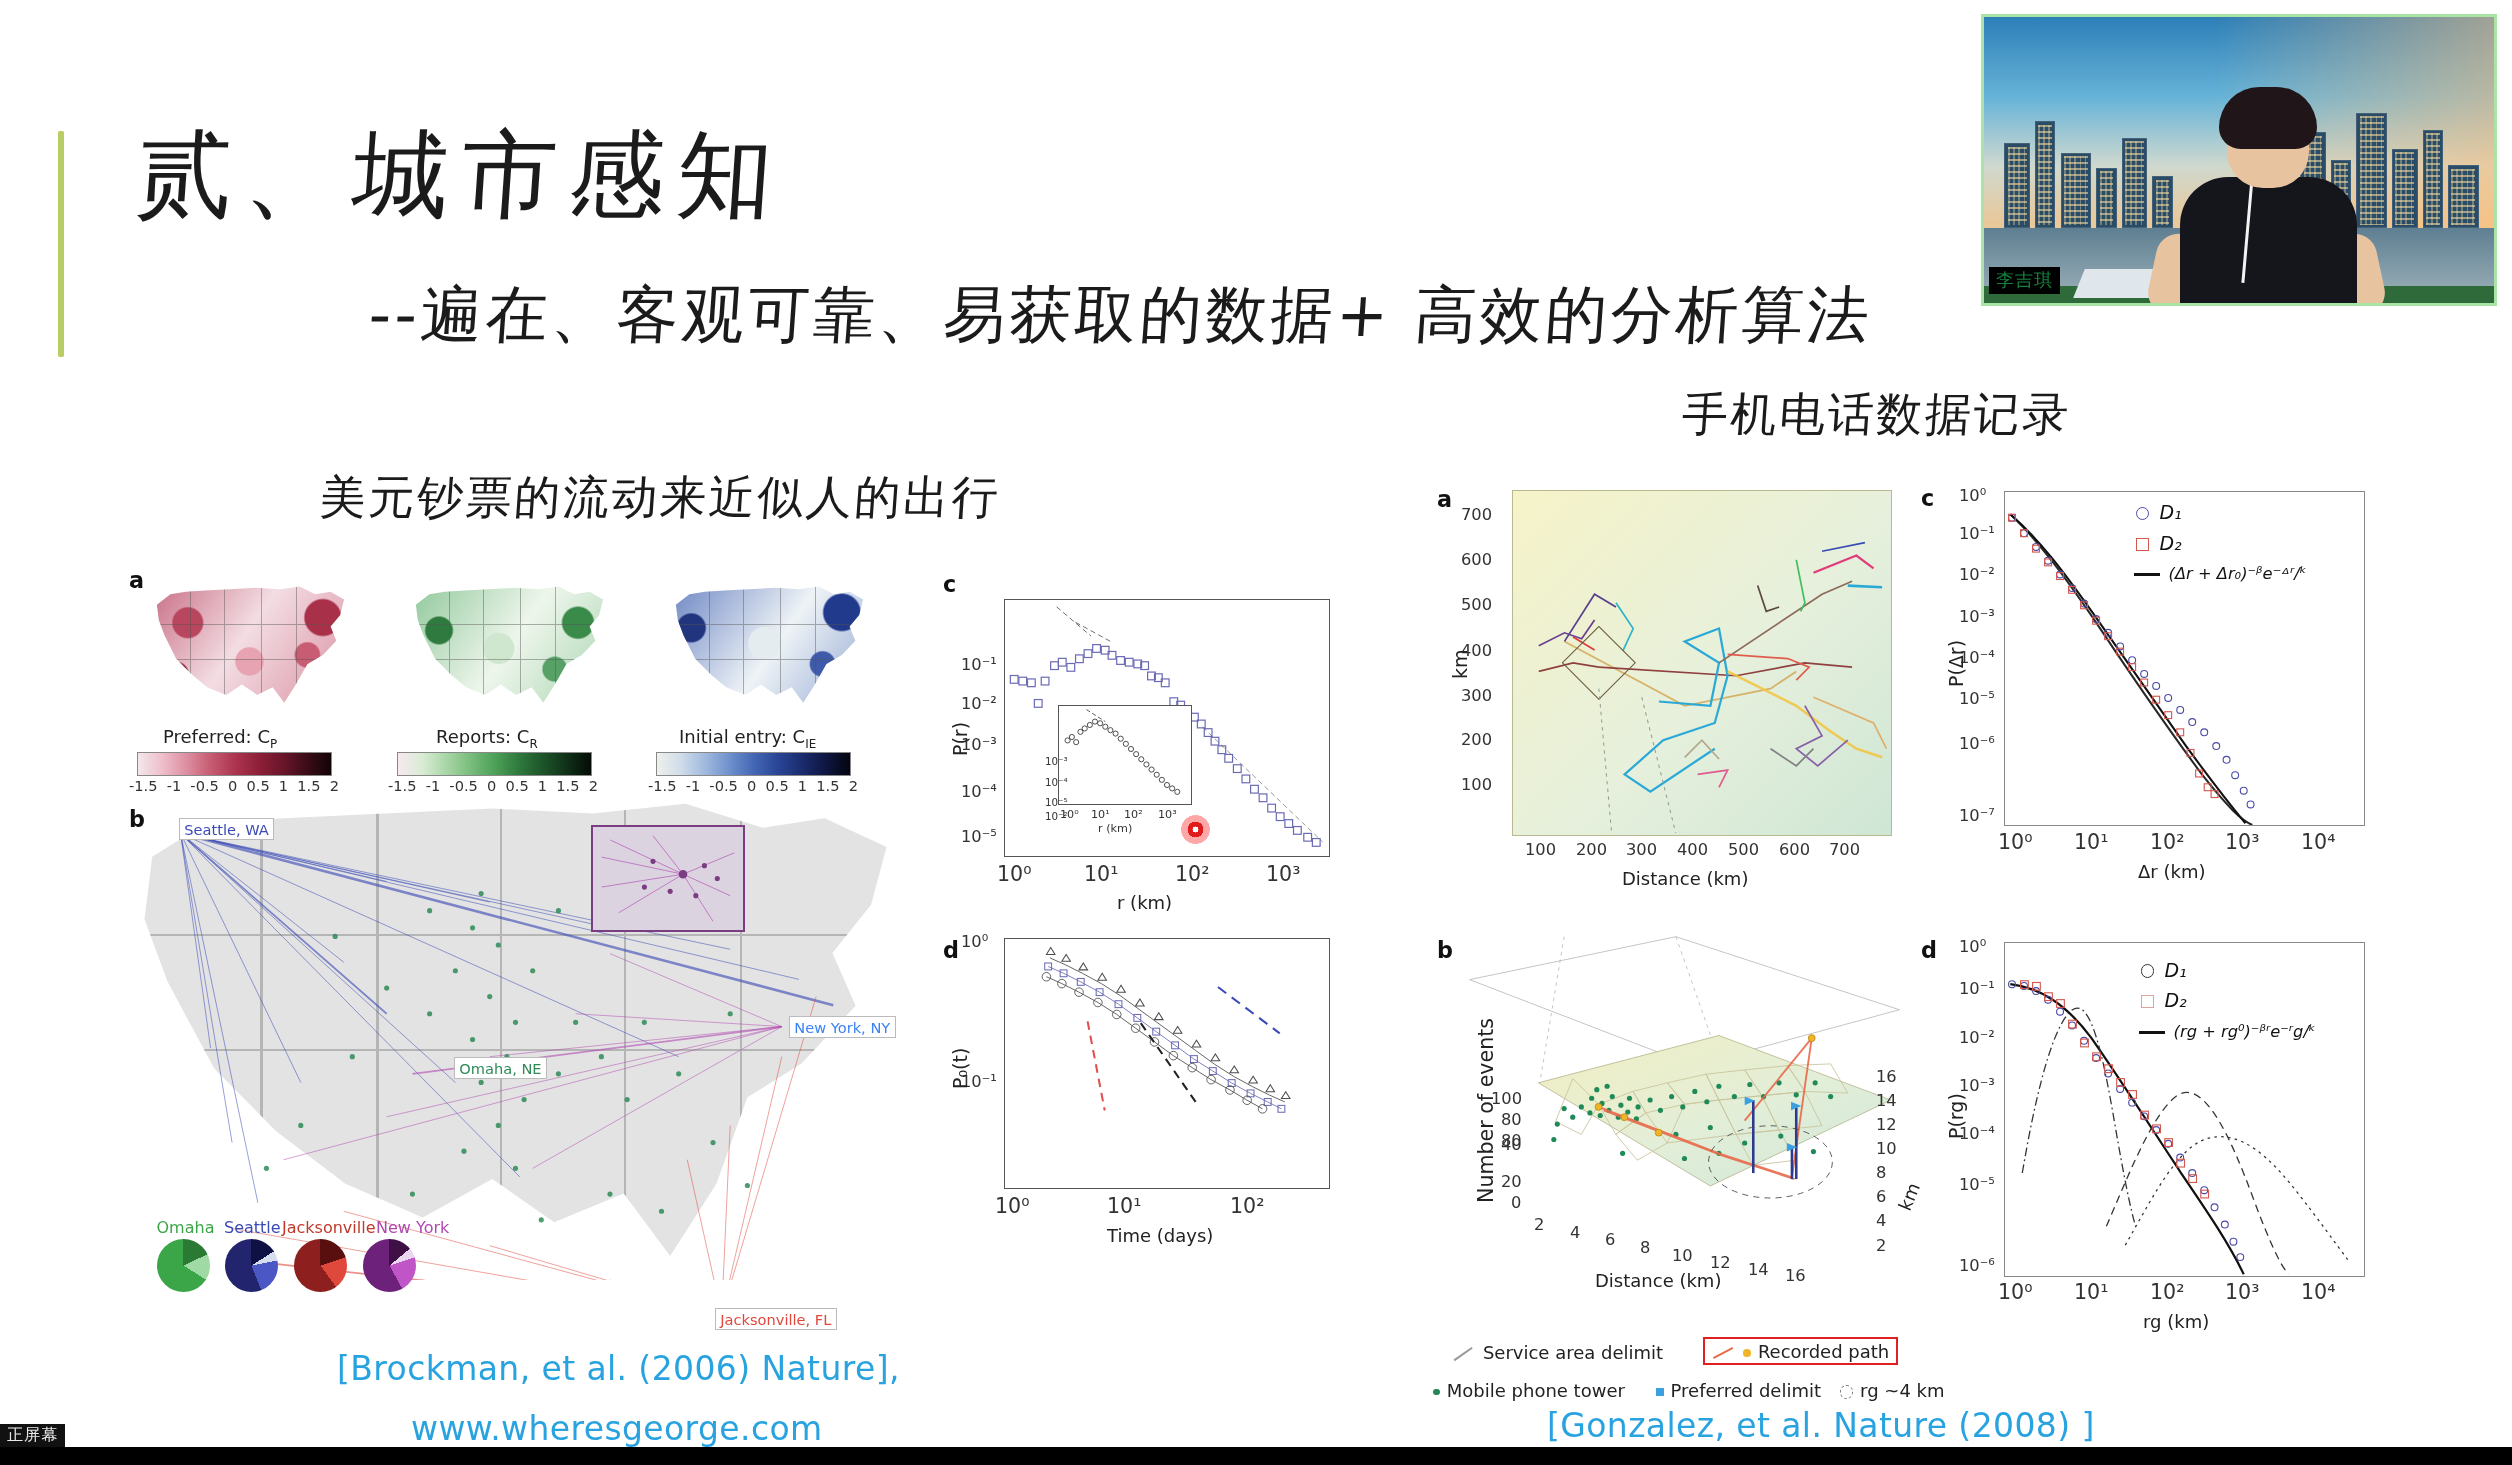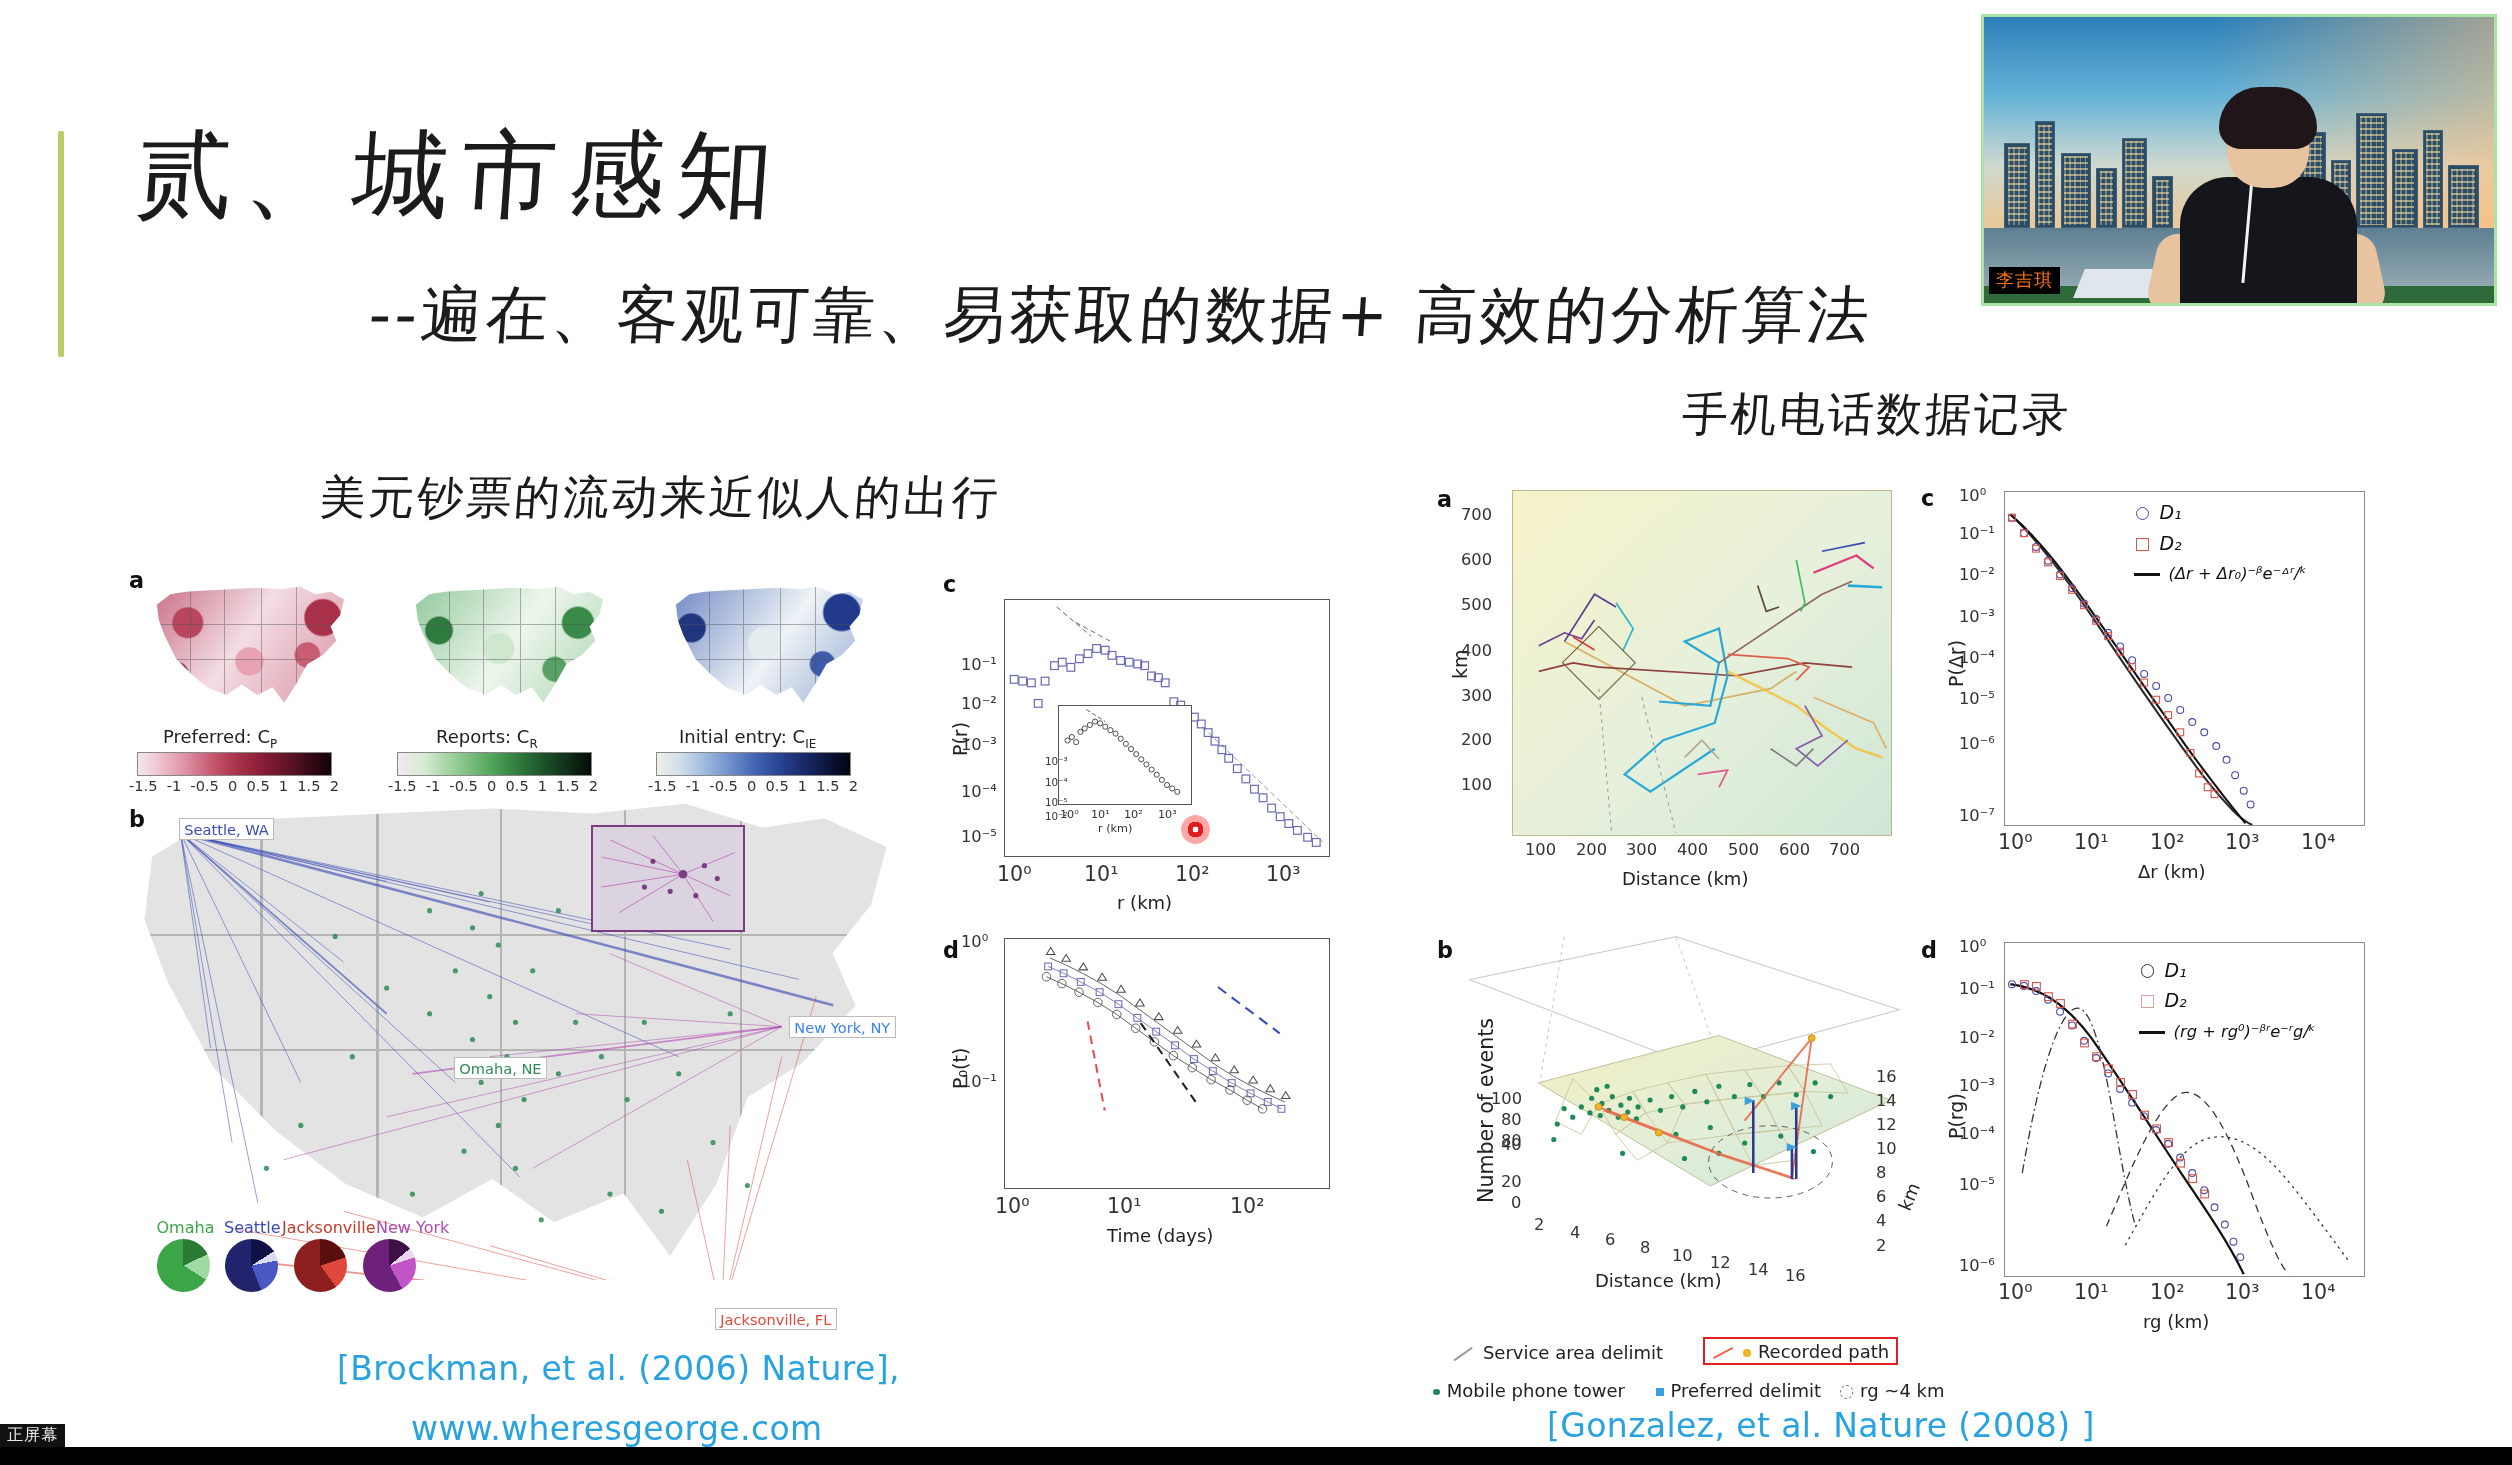--- a/index.html
+++ b/index.html
@@ -63,21 +63,21 @@
   .person-armL{position:absolute;left:168px;top:217px;width:50px;height:82px;
     background:#e8c3a0;border-radius:22.3px;transform:rotate(12deg);}
   .person-armR{position:absolute;left:347px;top:217px;width:50px;height:82px;
     background:#e8c3a0;border-radius:22.3px;transform:rotate(-12deg);}
   .earbud{position:absolute;left:263px;top:137px;width:2.6px;height:129px;
     background:#f3f3f3;transform:rotate(5deg);}
   .desk{position:absolute;left:0;bottom:0;width:100%;height:17px;background:#2f6b3a;}
   .laptop{position:absolute;left:95px;bottom:5.2px;width:137px;height:29px;
     background:#dfe6ec;transform:skewX(-22deg);}
   .name-badge{
-    position:absolute;left:5.2px;bottom:8.6px;background:#000;color:#f97316;
+    position:absolute;left:5.2px;bottom:8.6px;background:#000;color:#15803d;
     font-size:18px;padding:1.7px 6.9px;font-family:"DejaVu Sans",sans-serif;letter-spacing:0.9px;
   }
 
   
   .panel-letter{position:absolute;font-weight:bold;font-size:22.3px;color:#111;
     font-family:"DejaVu Sans",sans-serif;}
   .fig-label{position:absolute;font-size:18px;color:#222;white-space:nowrap;
     font-family:"DejaVu Sans",sans-serif;}
   .axis-box{position:absolute;border:1.7px solid #555;box-sizing:border-box;background:#fff;}
   .tick{position:absolute;font-size:16.3px;color:#333;font-family:"DejaVu Sans",sans-serif;

